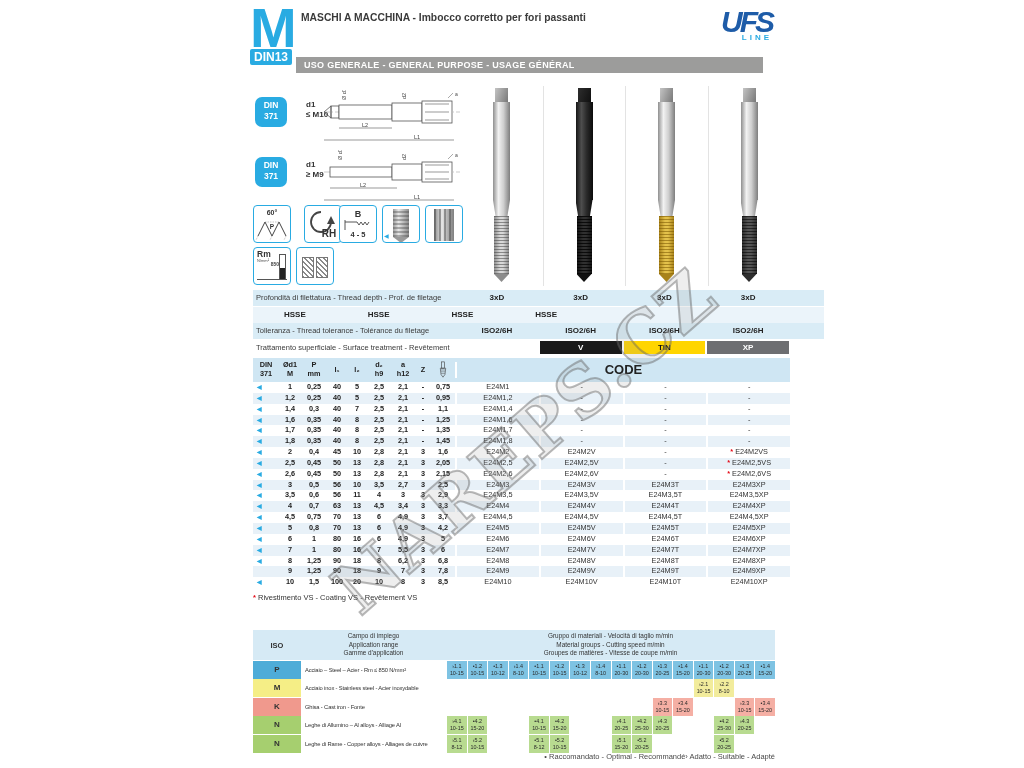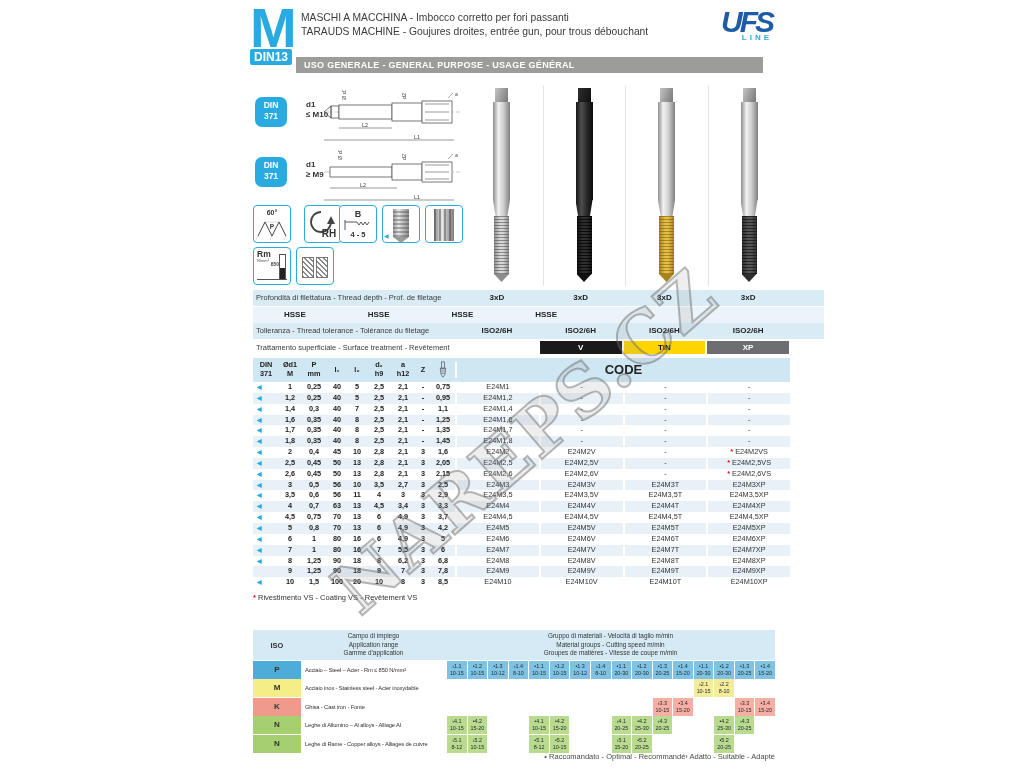--- a/index.html
+++ b/index.html
@@ -2,21 +2,21 @@
 <html><head>
 <meta charset="utf-8">
 <style>
   html,body{margin:0;padding:0;background:#fff;}
   .page{position:relative;width:1024px;height:768px;background:#fff;overflow:hidden;
         font-family:"Liberation Sans",sans-serif;color:#333;}
   svg text{font-family:"Liberation Sans",sans-serif;}
 
   
   #big-m{position:absolute;left:250px;top:2px;font-size:56px;line-height:52px;font-weight:800;color:#29ABE2;}
-  #header-lines{position:absolute;left:301px;top:11px;font-size:10.3px;font-weight:400;color:#3b3b3b;line-height:14px;}
+  #header-lines{position:absolute;left:301px;top:11px;font-size:10.3px;font-weight:700;color:#3b3b3b;line-height:14px;}
   #logo{position:absolute;left:688px;top:8px;width:84px;text-align:right;}
   #logo-main{font-size:30px;line-height:28px;font-weight:900;font-style:italic;color:#1E5CA8;letter-spacing:-3px;}
   #logo-sub{font-size:8px;font-weight:700;color:#29ABE2;letter-spacing:3px;margin-top:-3px;}
   #din-badge{position:absolute;left:250px;top:49px;width:42px;height:16px;background:#29ABE2;color:#fff;
              font-size:12px;font-weight:700;text-align:center;line-height:16px;border-radius:2px;}
   #banner{position:absolute;left:296px;top:57px;width:467px;height:16px;background:#9C9C9B;color:#fff;
           font-size:9px;font-weight:700;line-height:16px;padding-left:8px;box-sizing:border-box;letter-spacing:.3px;}
 
   
   .din-badge2{position:absolute;left:255px;width:32px;height:30px;background:#29ABE2;border-radius:7px;
@@ -92,21 +92,20 @@
              letter-spacing:2px;pointer-events:none;z-index:40;}
 </style>
 </head>
 <body>
 
 <div class="page">
 
   <div id="big-m">M</div>
   <div id="header-lines">
     <div>MASCHI A MACCHINA - Imbocco corretto per fori passanti</div>
-    <div>TARAUDS MACHINE - Goujures droites, entrée gun, pour trous débouchant</div>
   </div>
   <div id="logo">
     <div id="logo-main">UFS</div>
     <div id="logo-sub">LINE</div>
   </div>
   <div id="din-badge">DIN13</div>
   <div id="banner">USO GENERALE - GENERAL PURPOSE - USAGE GÉNÉRAL</div>
 
   <div class="din-badge2" style="top:97px;">
     <div>DIN</div>

